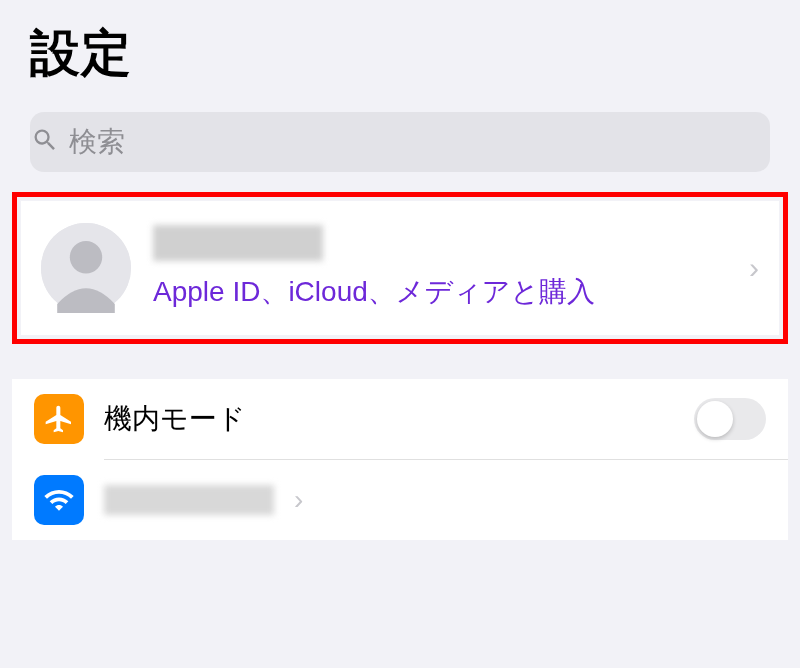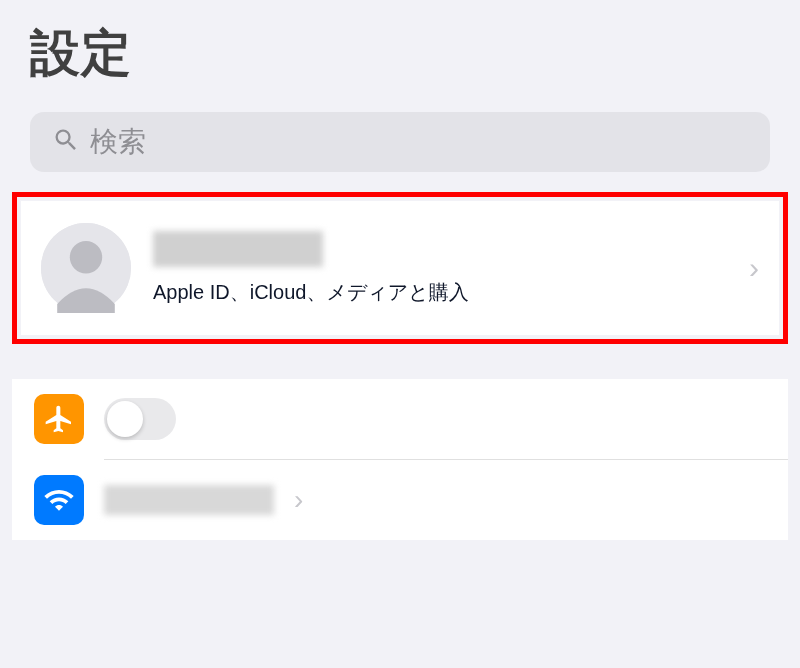--- a/index.html
+++ b/index.html
@@ -13,28 +13,28 @@
       width: 800px;
       height: 668px;
       overflow: hidden;
     }
     .header {
       padding: 20px 30px 15px;
     }
     .page-title {
       font-size: 50px;
       font-weight: 800;
-      color: #404040;
+      color: #000000;
       letter-spacing: 1px;
     }
     .search-container {
       margin: 10px 30px 20px;
       background: #e3e3e8;
       border-radius: 14px;
-      padding: 14px 22px;
+      padding: 14px 1px;
       display: flex;
       align-items: center;
       gap: 10px;
     }
     .search-container svg {
       width: 28px;
       height: 28px;
       fill: #8e8e93;
     }
     .search-input {
@@ -80,22 +80,22 @@
       flex-direction: column;
       gap: 12px;
     }
     .name-blur {
       width: 170px;
       height: 36px;
       background: #d0d0d0;
       filter: blur(3px);
     }
     .apple-id-subtitle {
-      font-size: 20px;
-      color: #0f172a;
+      font-size: 28px;
+      color: #6d28d9;
     }
     .chevron {
       color: #c7c7cc;
       font-size: 30px;
     }
     .settings-group {
       margin: 0 12px;
       background: #fff;
       border-radius: 0;
     }
@@ -201,20 +201,21 @@
   </div>
 </div>
 
 <div class="settings-group">
   <div class="settings-row" style="border-bottom:none;">
     <div class="icon-box icon-airplane">
       <svg viewBox="0 0 24 24">
           <path d="M21 16v-2l-8-5V3.5c0-.83-.67-1.5-1.5-1.5S10 2.67 10 3.5V9l-8 5v2l8-2.5V19l-2 1.5V22l3.5-1 3.5 1v-1.5L13 19v-5.5l8 2.5z"></path>
         </svg>
     </div>
+    <span class="row-label">機内モード</span>
     <div class="toggle">
       <div class="toggle-knob"></div>
     </div>
   </div>
   <div class="divider-after-icon"></div>
   <div class="settings-row">
     <div class="icon-box icon-wifi">
       <svg viewBox="0 0 24 24">
           <path d="M1 9l2 2c4.97-4.97 13.03-4.97 18 0l2-2C16.93 2.93 7.08 2.93 1 9zm8 8l3 3 3-3c-1.65-1.66-4.34-1.66-6 0zm-4-4l2 2c2.76-2.76 7.24-2.76 10 0l2-2C15.14 9.14 8.87 9.14 5 13z"></path>
         </svg>

